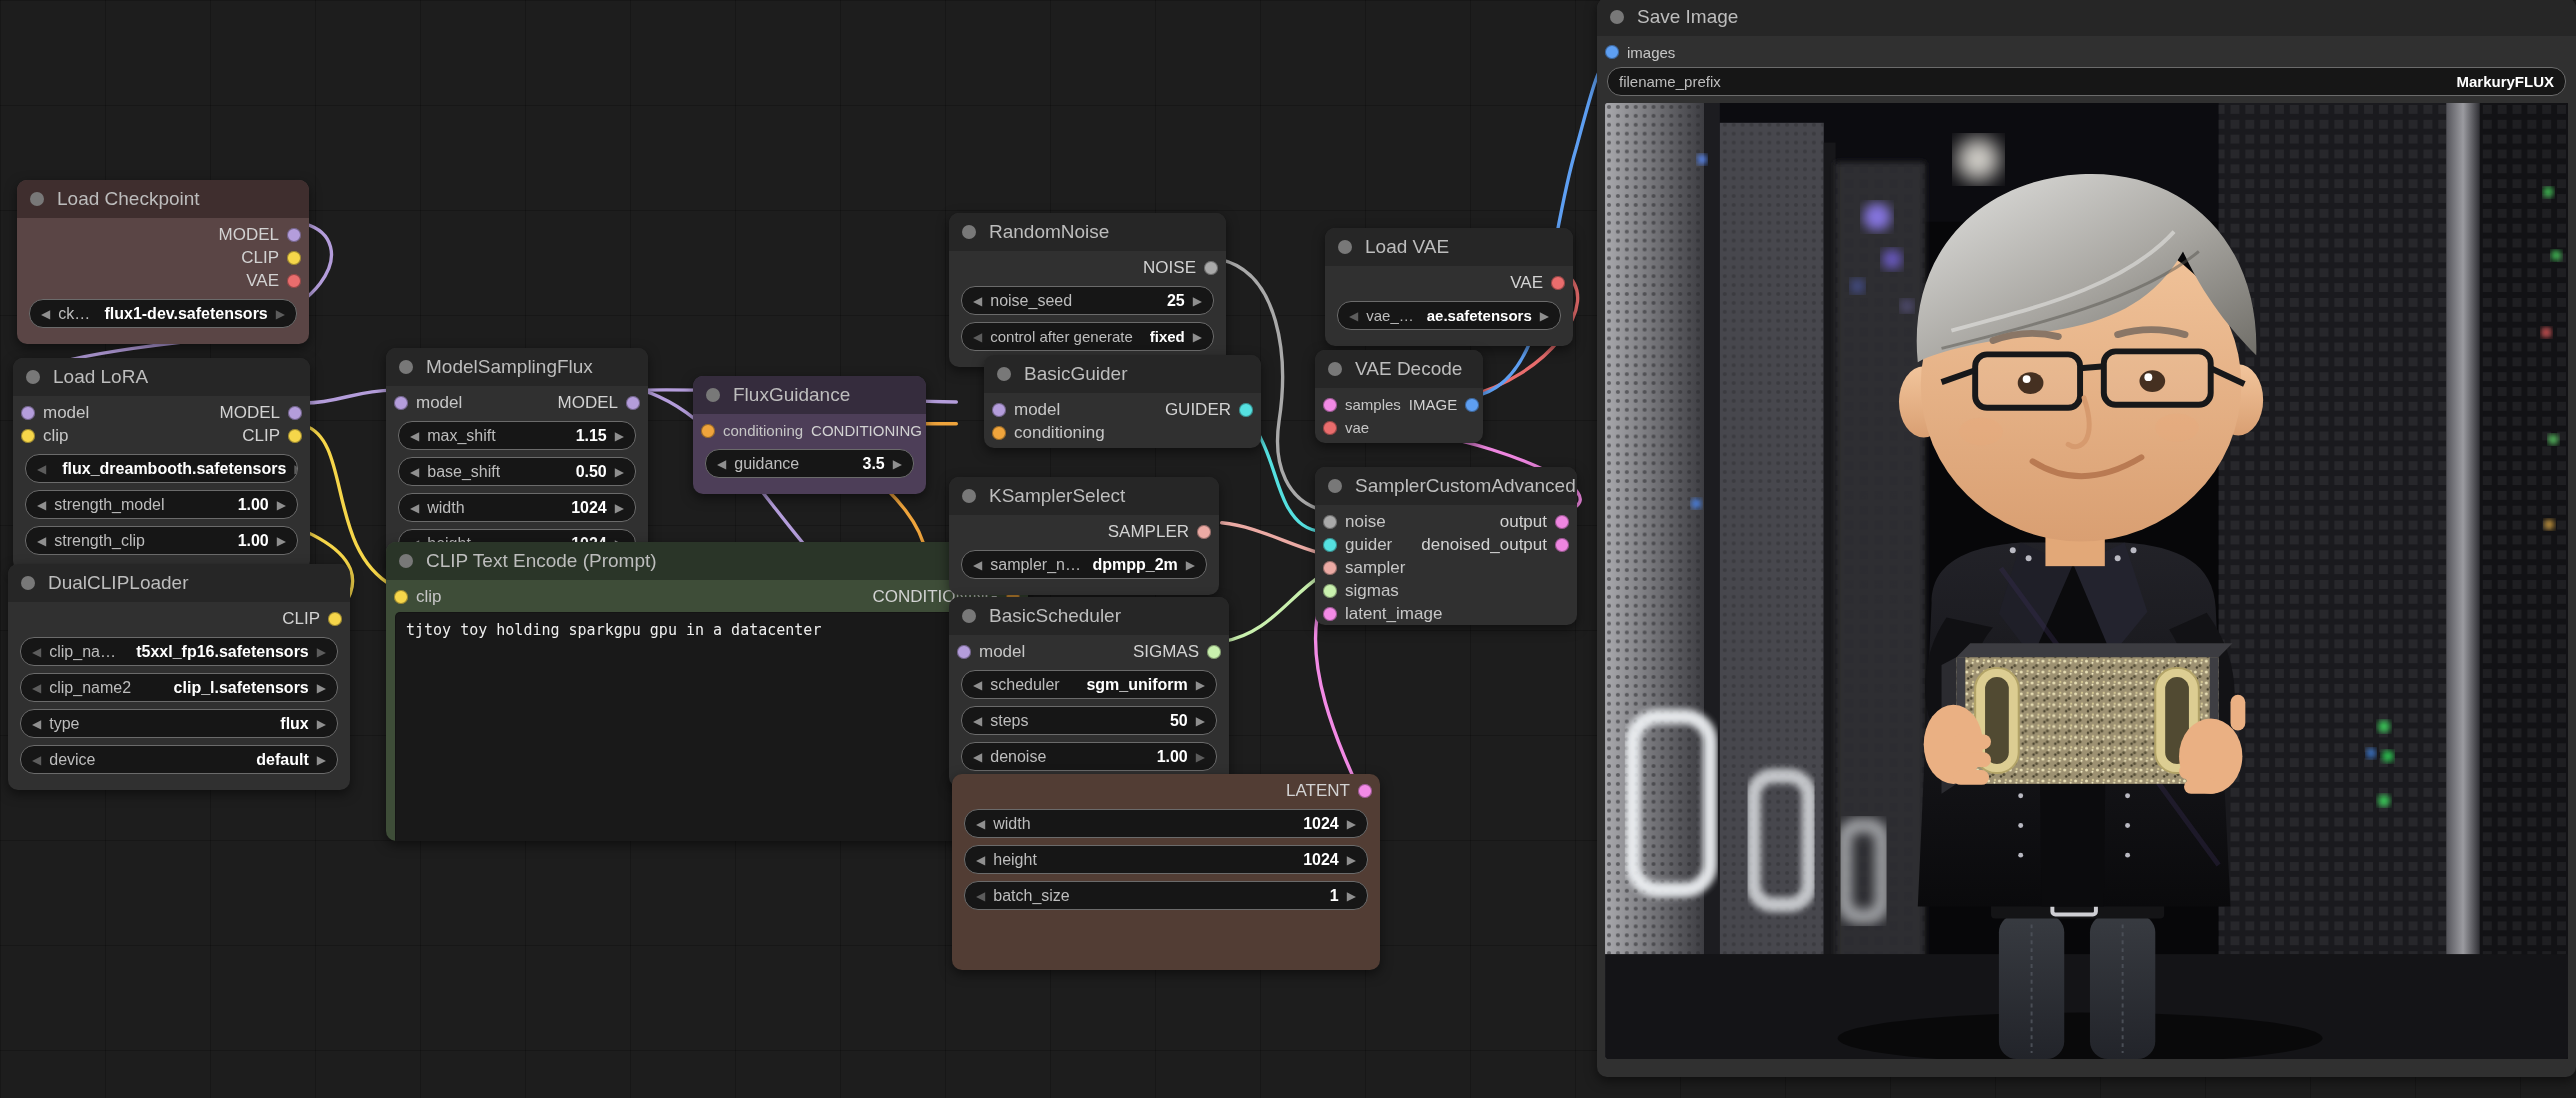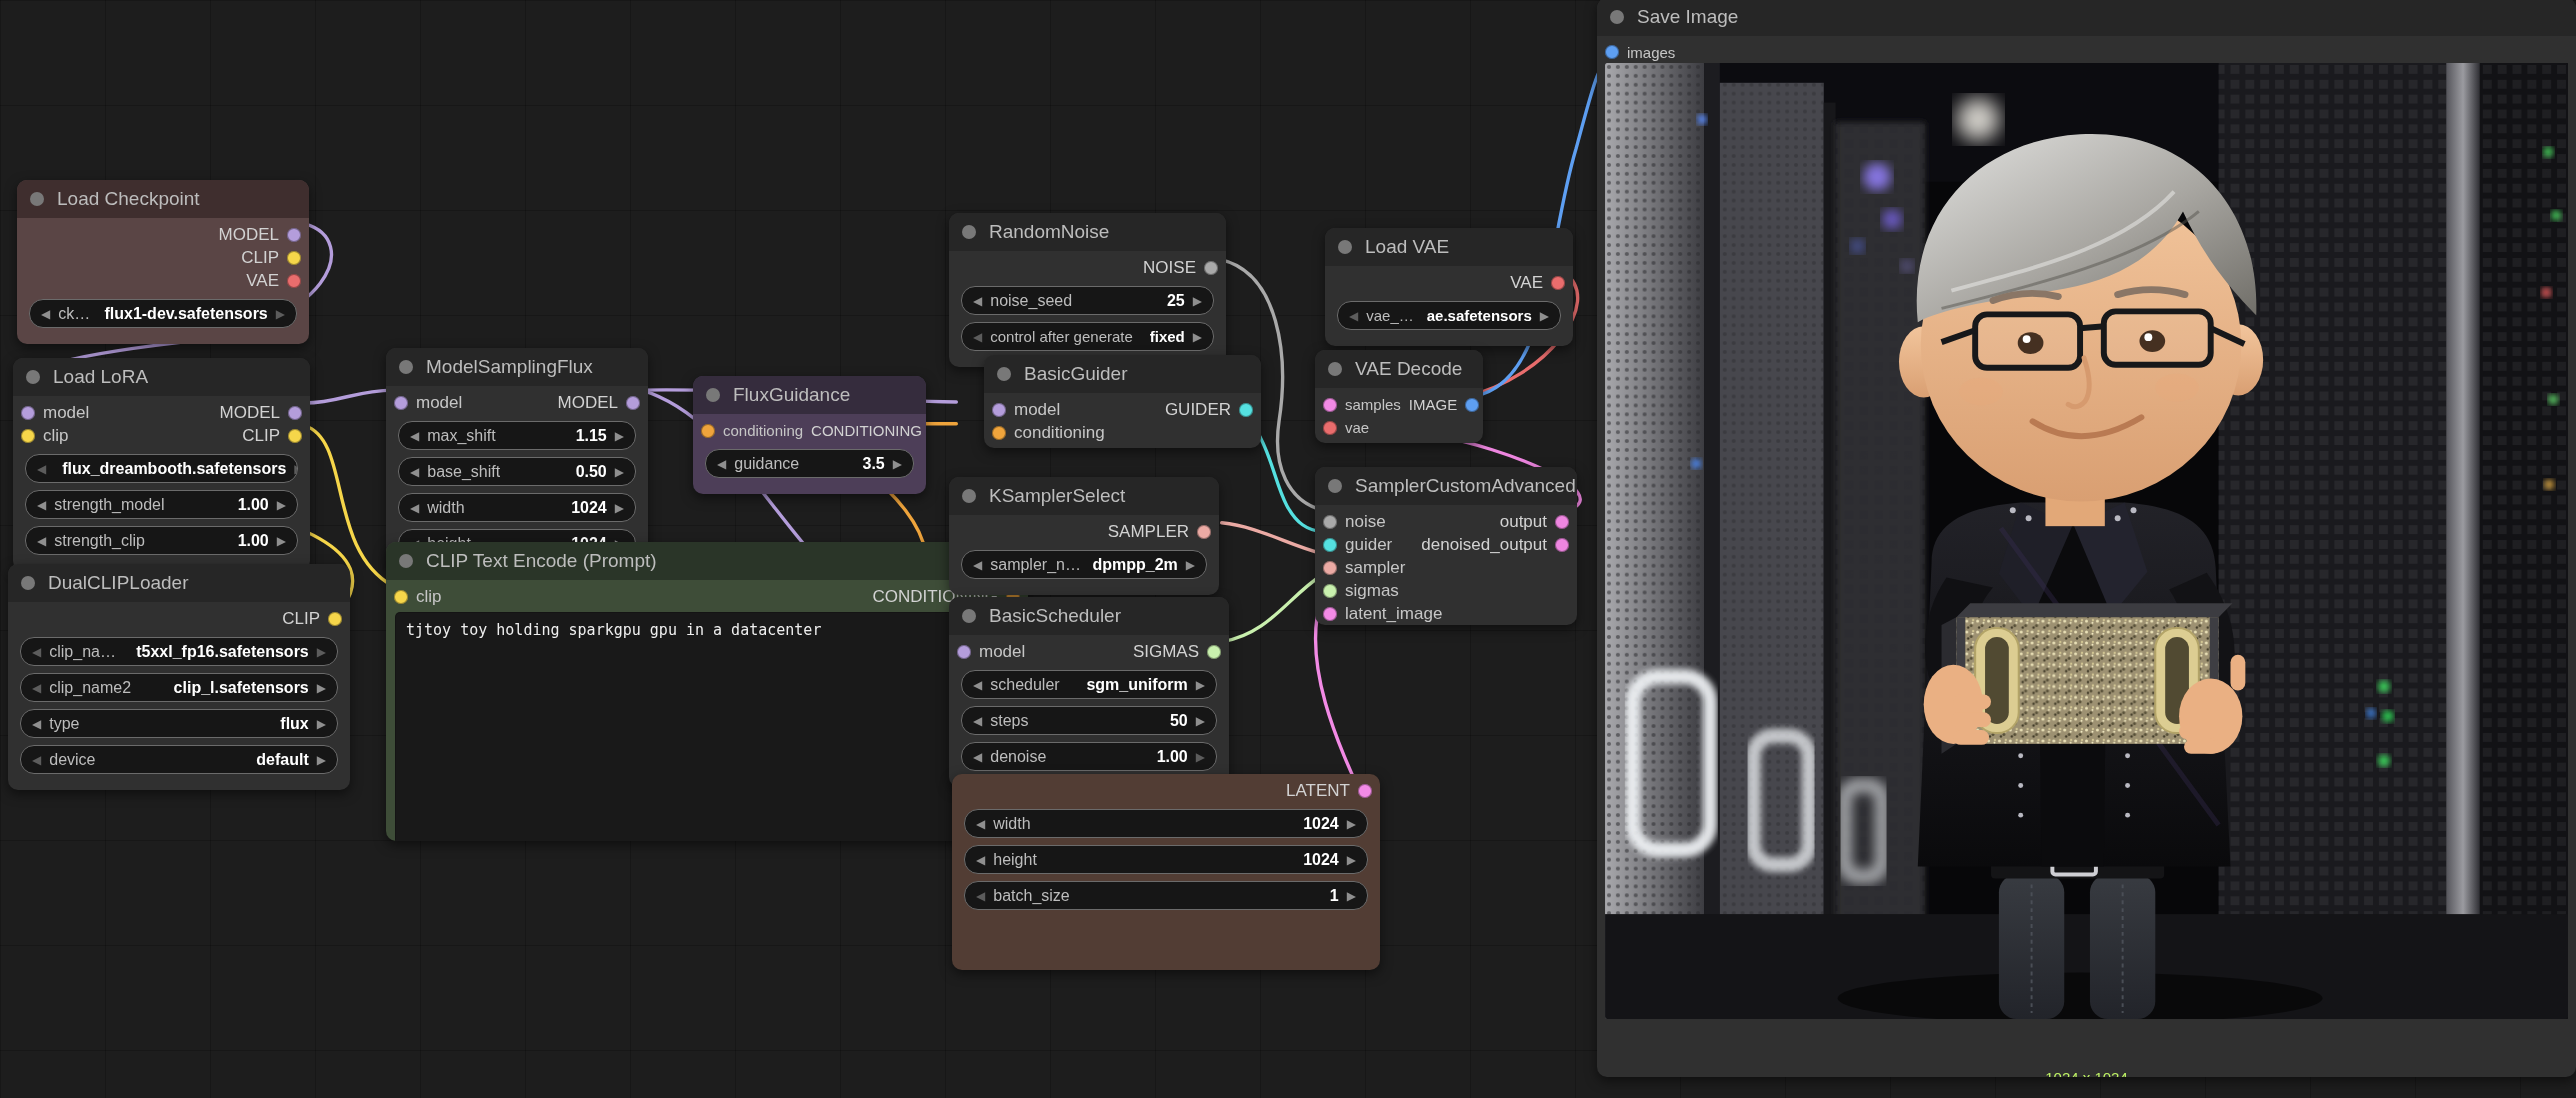--- a/index.html
+++ b/index.html
@@ -473,20 +473,24 @@
 
 <div class="node" style="left:1597px;top:-2px;width:979px;height:1079px;">
   <div class="nhead">
         <span class="ndot"></span>
         <span>Save Image</span>
       </div>
   <div class="nbody" style="padding-bottom:0;">
     <div class="prow" style="height:22px;font-size:15px;">
           <span class="dot" style="background-color: rgb(94, 159, 242);"></span>
           <span class="ilab">images</span>
+        </div>
+    <div class="widget" style="margin:4px 10px 7px;font-size:15px;">
+          <span class="wlab">filename_prefix</span>
+          <span class="wval">MarkuryFLUX</span>
         </div>
 
     <div class="si-img">
       
       <svg width="964" height="956" viewBox="0 0 974 966">
         <defs>
           <linearGradient id="skinG" x1="0" y1="0" x2="0" y2="1">
             <stop offset="0" stop-color="#f2c59c"></stop>
                 <stop offset="1" stop-color="#d99f72"></stop>
           </linearGradient>

